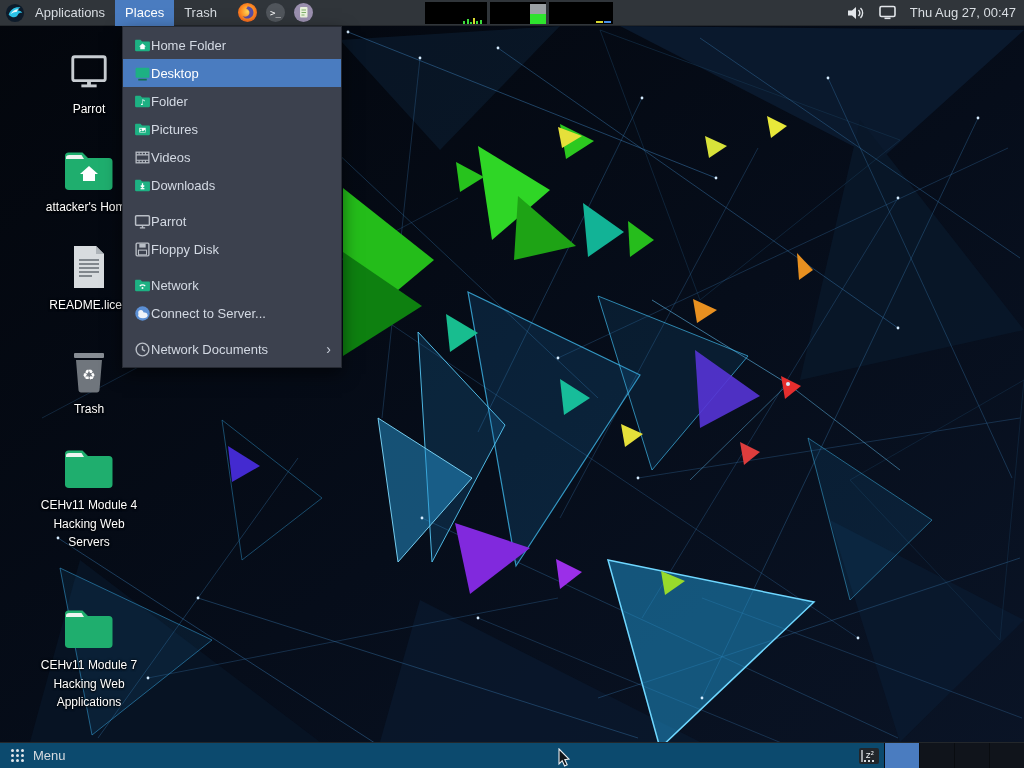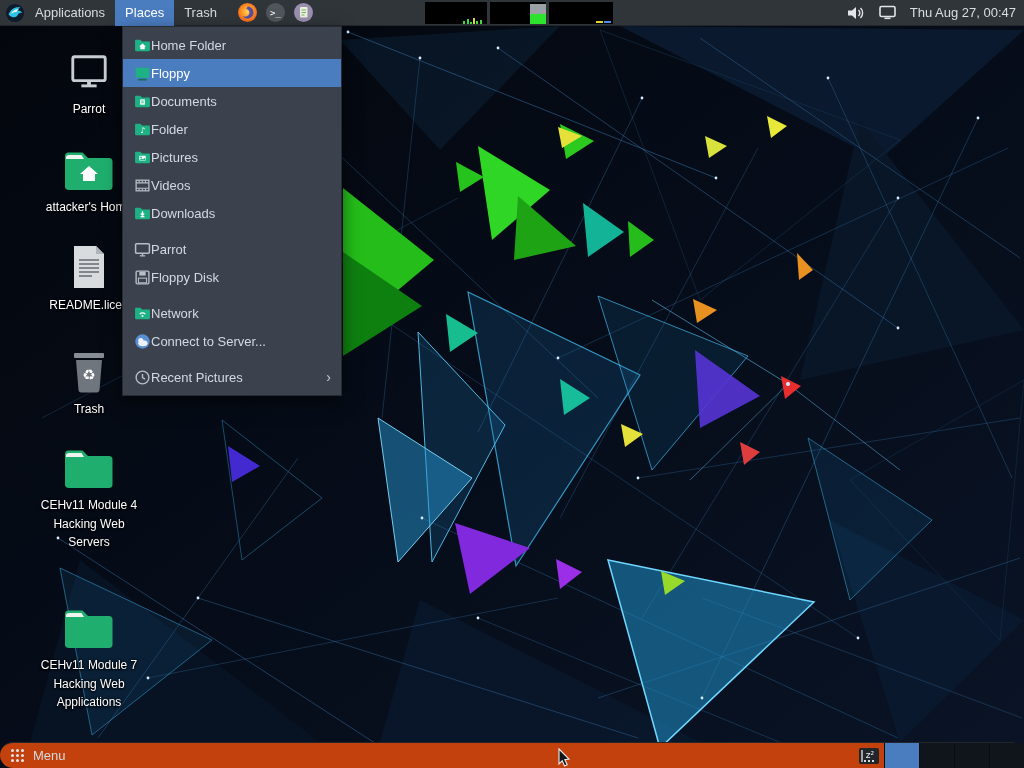--- a/index.html
+++ b/index.html
@@ -39,22 +39,22 @@
 
   
   .dicon { position:absolute; left:25px; width:128px; display:flex;
     flex-direction:column; align-items:center; z-index:10; }
   .dicon .glyph { height:46px; display:flex; align-items:flex-end; }
   .dicon .dlabel { margin-top:6px; font-size:12px; color:#ffffff; text-align:center;
     white-space:pre-line; line-height:1.55; text-shadow:0 1px 2px #000, 0 0 3px #000; }
 
   
   .bottom-panel { position:absolute; bottom:0; left:0; width:1024px; height:26px;
-    background:#c2410c; display:flex; align-items:center; color:#d6dbe0;
-    font-size:13px; z-index:40; border-top:1px solid #23272b;border-radius:13px; }
+    background:#0c4a6e; display:flex; align-items:center; color:#d6dbe0;
+    font-size:13px; z-index:40; border-top:1px solid #23272b; }
   .menu-btn { display:flex; align-items:center; gap:8px; padding:0 10px; height:26px; }
   .bp-right { margin-left:auto; display:flex; align-items:center; height:26px; }
   .tray-ic { margin-right:4px; }
   .workspaces { display:flex; height:26px; }
   .ws { width:35px; height:26px; background:#10141b; border-left:1px solid #090c10; }
   .ws.active { background:#4a7cc0; }
 
   .cursor { position:absolute; left:558px; top:748px; z-index:60; }
 </style>
 </head>
@@ -323,36 +323,23 @@
       <span>Home Folder</span>
     </div>
 
     <div class="menu-item selected">
       <span class="mi-icon">
         <svg width="17" height="17" viewBox="0 0 16 16">
             <rect x="1.5" y="2.5" width="13" height="9.5" rx="1" fill="#1db183"></rect>
             <rect x="4" y="13" width="8" height="1.6" fill="#11704f"></rect>
           </svg>
       </span>
-      <span>Floppy</span>
-    </div>
-
-    <div class="menu-item">
-      <span class="mi-icon">
-        <svg width="17" height="17" viewBox="0 0 16 16">
-            <path d="M1 3.5c0-.6.4-1 1-1h4l1.6 1.8H14c.6 0 1 .4 1 1v7c0 .6-.4 1-1 1H2c-.6 0-1-.4-1-1z" fill="#1db183"></path>
-            <rect x="5.8" y="6" width="4.4" height="5" fill="#ffffff"></rect>
-            <g stroke="#1db183" stroke-width=".8">
-              <line x1="6.8" y1="7.6" x2="9.2" y2="7.6"></line>
-              <line x1="6.8" y1="9.2" x2="9.2" y2="9.2"></line>
-            </g>
-          </svg>
-      </span>
-      <span>Documents</span>
-    </div>
+      <span>Desktop</span>
+    </div>
+
 
     <div class="menu-item">
       <span class="mi-icon">
         <svg width="17" height="17" viewBox="0 0 16 16">
             <path d="M1 3.5c0-.6.4-1 1-1h4l1.6 1.8H14c.6 0 1 .4 1 1v7c0 .6-.4 1-1 1H2c-.6 0-1-.4-1-1z" fill="#1db183"></path>
             <text x="8.2" y="11.6" font-size="7.5" fill="#ffffff" text-anchor="middle" font-family="DejaVu Sans, sans-serif">♪</text>
           </svg>
       </span>
       <span>Folder</span>
     </div>
@@ -441,21 +428,21 @@
     <div class="menu-sep"></div>
 
 
     <div class="menu-item">
       <span class="mi-icon">
         <svg width="17" height="17" viewBox="0 0 16 16">
             <circle cx="8" cy="8" r="6" fill="none" stroke="#b9bec6" stroke-width="1.3"></circle>
             <path d="M8 4.6V8l2.4 1.5" stroke="#b9bec6" stroke-width="1.3" fill="none"></path>
           </svg>
       </span>
-      <span>Recent Pictures</span>
+      <span>Network Documents</span>
       <span class="submenu-arrow">›</span>
     </div>
   </div>
 
   <div class="bottom-panel">
     <div class="menu-btn">
       <svg width="15" height="15" viewBox="0 0 15 15">
         <g fill="#e2e6ea">
           <circle cx="2.5" cy="2.5" r="1.5"></circle>
             <circle cx="7.5" cy="2.5" r="1.5"></circle>

